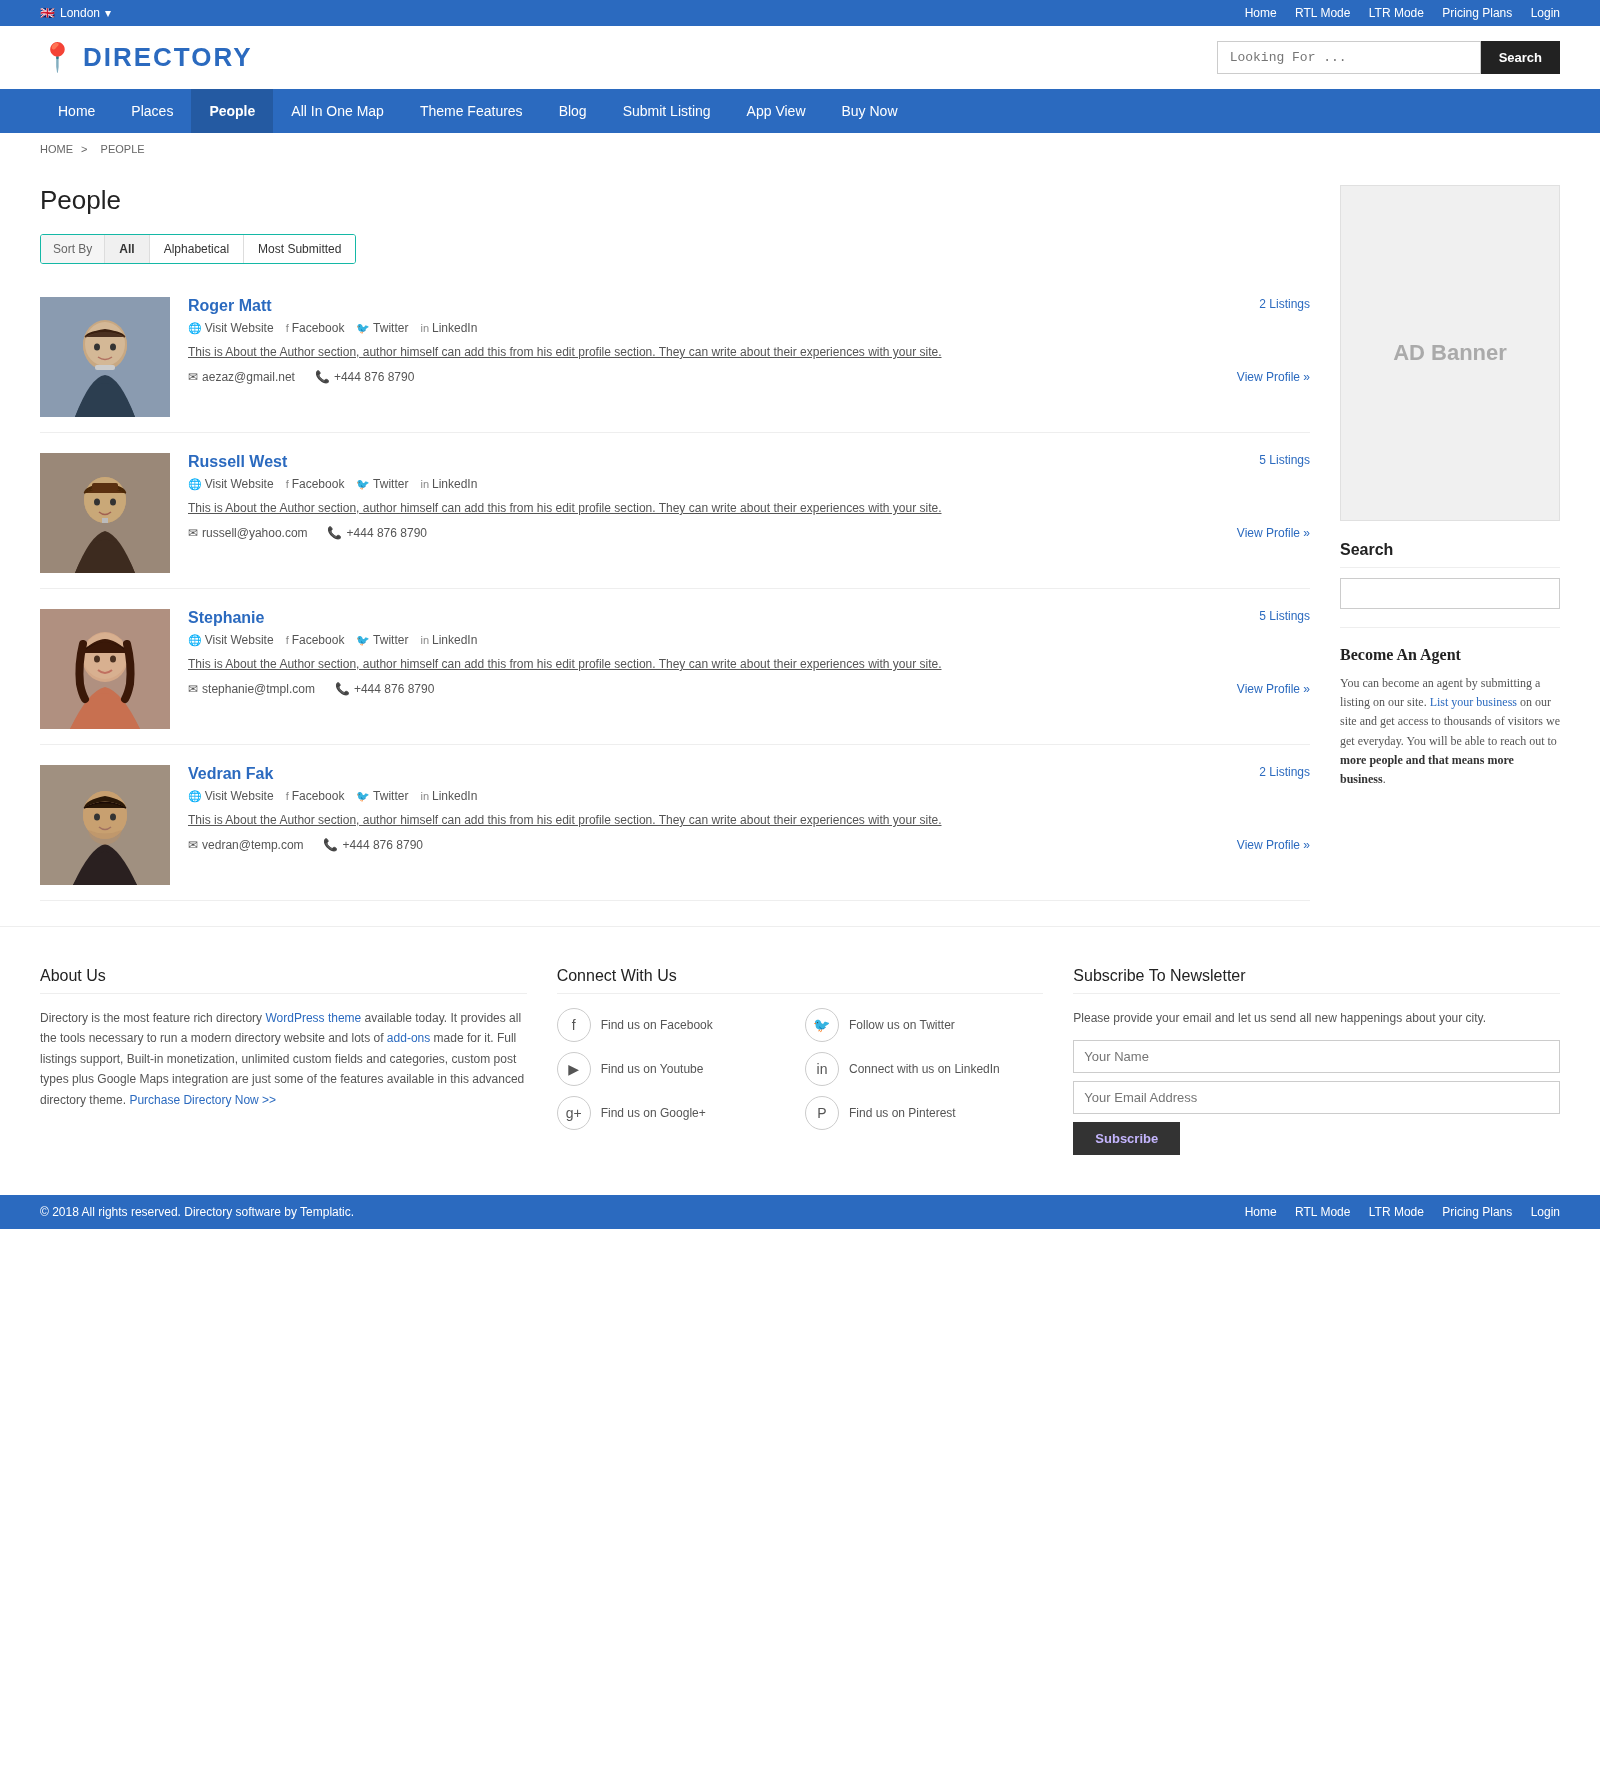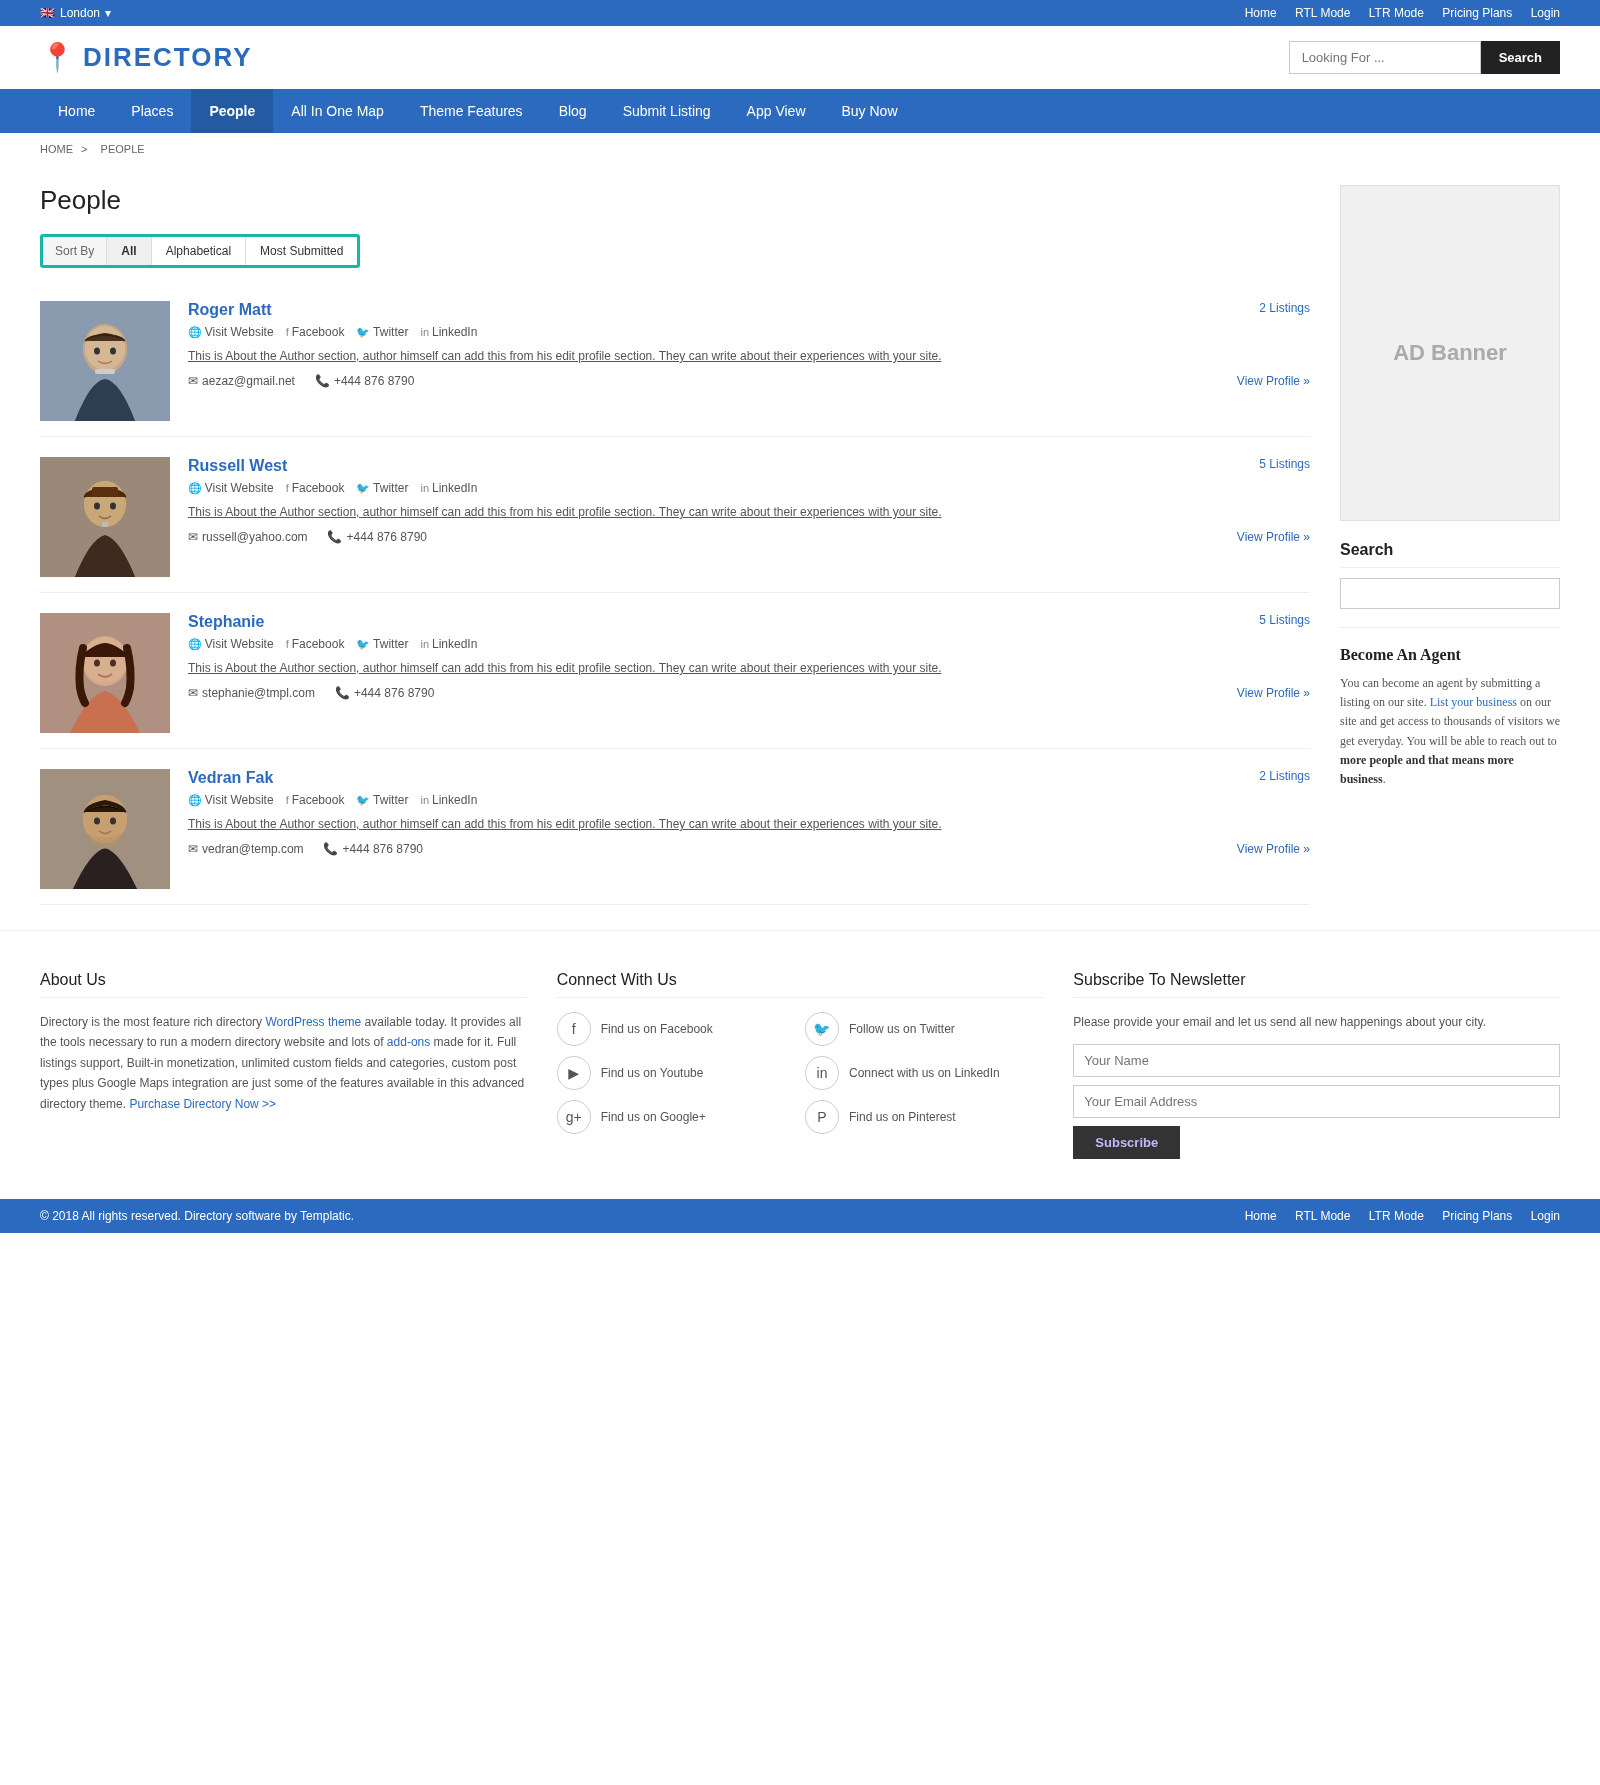--- a/index.html
+++ b/index.html
@@ -9,21 +9,21 @@
     .top-bar { background: #2b6abf; color: #fff; padding: 6px 40px; display: flex; justify-content: space-between; align-items: center; font-size: 12px; }
     .top-bar-left { display: flex; align-items: center; gap: 5px; cursor: pointer; }
     .top-bar-right a { color: #fff; text-decoration: none; margin-left: 15px; font-size: 12px; }
 
     
     .header { padding: 15px 40px; display: flex; justify-content: space-between; align-items: center; }
     .logo { display: flex; align-items: center; gap: 8px; }
     .logo-icon { color: #2b6abf; font-size: 28px; }
     .logo-text { color: #2b6abf; font-size: 26px; font-weight: bold; letter-spacing: 2px; }
     .search-bar { display: flex; gap: 0; }
-    .search-bar input { width: 192px; padding: 8px 12px; border: 1px solid #ccc; font-size: 13px; outline: none; }
+    .search-bar input { width: 264px; padding: 8px 12px; border: 1px solid #ccc; font-size: 13px; outline: none; font-family: Liberation Mono, monospace; }
     .search-bar button { background: #222; color: #fff; border: none; padding: 8px 18px; font-size: 13px; cursor: pointer; font-weight: bold; }
 
     
     .nav { background: #2b6abf; }
     .nav ul { list-style: none; display: flex; padding: 0 40px; }
     .nav ul li a { display: block; color: #fff; text-decoration: none; padding: 14px 18px; font-size: 14px; }
     .nav ul li a:hover, .nav ul li.active a { background: rgba(0,0,0,0.15); }
     .nav ul li.bold a { font-weight: bold; }
 
     
@@ -33,21 +33,21 @@
 
     
     .main-layout { display: flex; padding: 20px 40px; gap: 30px; }
     .content { flex: 1; }
     .sidebar { width: 220px; flex-shrink: 0; }
 
     
     .page-title { font-size: 26px; font-weight: normal; margin-bottom: 18px; color: #222; }
 
     
-    .sort-bar { display: flex; align-items: center; gap: 0; margin-bottom: 18px; border: 3px solid #14b8a6; width: fit-content; border-radius: 3px; overflow: hidden; }
+    .sort-bar { display: flex; align-items: center; gap: 0; margin-bottom: 18px; border: 1px solid #14b8a6; width: fit-content; border-radius: 3px; overflow: hidden; }
     .sort-label { padding: 7px 12px; background: #f5f5f5; font-size: 12px; color: #666; border-right: 1px solid #ddd; }
     .sort-btn { padding: 7px 14px; background: #fff; border: none; border-right: 1px solid #ddd; font-size: 12px; cursor: pointer; color: #333; }
     .sort-btn:last-child { border-right: none; }
     .sort-btn.active { background: #f0f0f0; font-weight: bold; }
 
     
     .person-card { display: flex; gap: 18px; padding: 15px 0; border-bottom: 1px solid #eee; margin-bottom: 5px; }
     .person-info { flex: 1; }
     .person-header { display: flex; justify-content: space-between; align-items: flex-start; margin-bottom: 6px; }
     .person-name { color: #2b6abf; font-size: 16px; font-weight: bold; text-decoration: none; }

